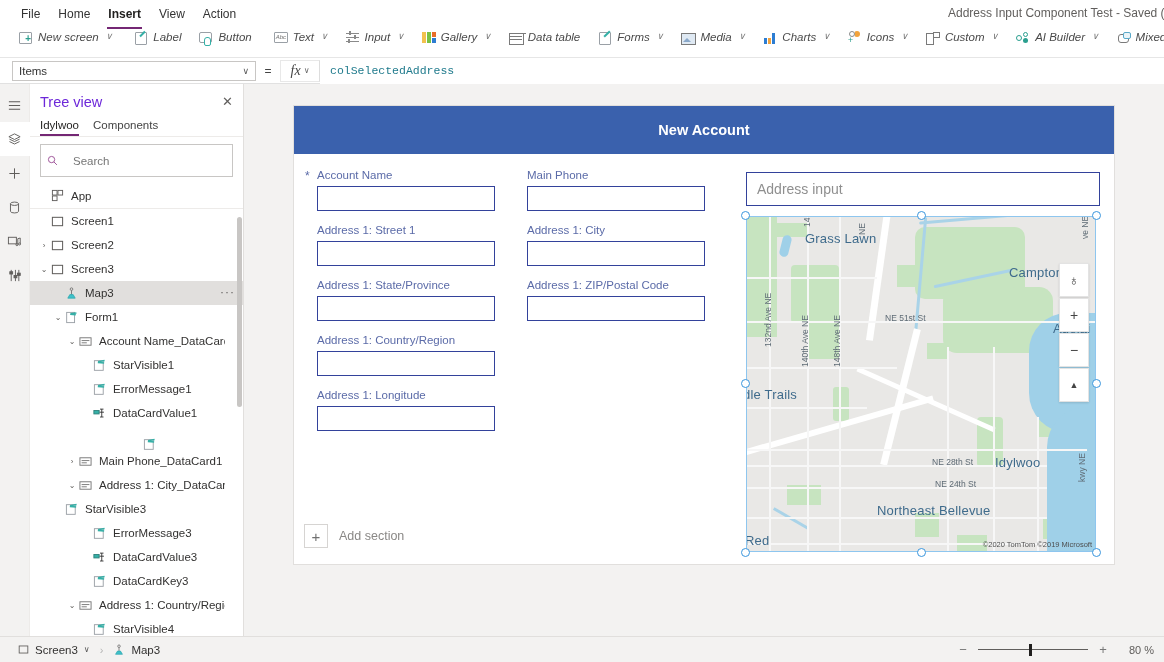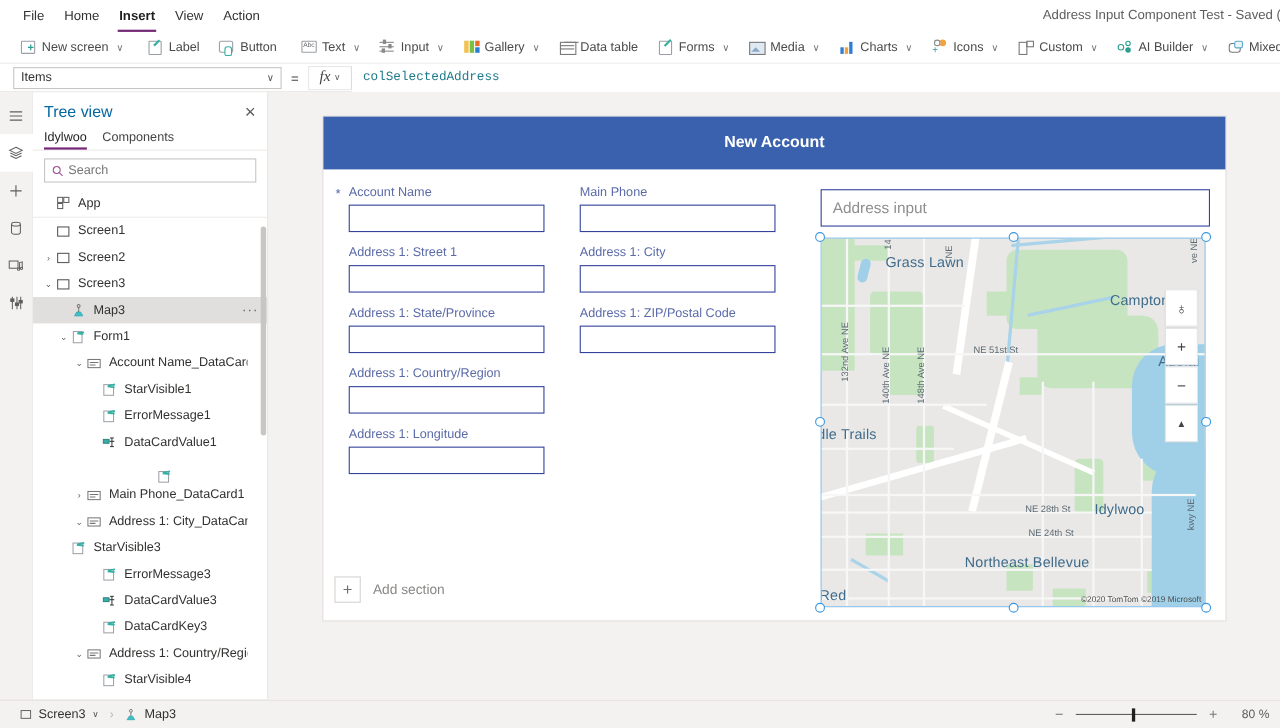--- a/index.html
+++ b/index.html
@@ -32,22 +32,22 @@
     white-space:nowrap; overflow:hidden; width:216px;
   }
 
   
   .ribbon {
     height:30px; flex:0 0 30px; display:flex; align-items:center;
     background:#fff; border-bottom:1px solid #e6e6e6; padding-left:10px;
     gap:0px;
   }
   .rb {
-    display:flex; align-items:center; gap:5px; padding:0 9px; height:24px;
-    font-size:11.5px; color:#4a4a4a; cursor:default; white-space:nowrap;
+    display:flex; align-items:flex-start; gap:5px; padding:0 9px; height:24px;
+    font-size:11.5px; color:#4a4a4a; cursor:default; white-space:nowrap;font-style:italic;
   }
   .rb .cv { font-size:9px; color:#777; margin-left:2px; }
   .rb-sep { width:1px; height:18px; background:#e1e1e1; margin:0 2px; }
   .ic { width:14px; height:14px; display:inline-block; position:relative; flex:0 0 14px; }
 
   
   .ic-newscreen::before{content:"";position:absolute;left:0;top:1px;width:11px;height:10px;border:1.3px solid #9aa0a6;border-radius:1px;}
   .ic-newscreen::after{content:"+";position:absolute;left:6px;top:3px;font-size:10px;color:#2b9f8f;font-weight:bold;line-height:10px;}
   .ic-label::before{content:"";position:absolute;left:1px;top:1px;width:10px;height:11px;border:1.3px solid #9aa0a6;border-radius:1px;}
   .ic-label::after{content:"";position:absolute;left:5px;top:2px;width:7px;height:2px;background:#35b0a7;transform:rotate(-45deg);}
@@ -116,33 +116,33 @@
 
   
   .tree {
     width:214px; flex:0 0 214px; background:#fff; display:flex; flex-direction:column;
     border-right:1px solid #e1dfdd; min-height:0;
   }
   .tree-head {
     display:flex; align-items:center; justify-content:space-between;
     padding:10px 10px 6px 10px;
   }
-  .tree-title { font-size:14.5px; color:#0369a1; }
+  .tree-title { font-size:14.5px; color:#6d28d9; }
   .tree-close { font-size:13px; color:#605e5c; cursor:pointer; line-height:12px; }
   .tree-tabs { display:flex; padding:0 10px; border-bottom:1px solid #edebe9; gap:14px; }
   .tree-tab {
     font-size:11.5px; color:#444; padding:3px 0 5px 0; position:relative; cursor:pointer;
   }
   .tree-tab.active { color:#201f1e; }
   .tree-tab.active::after{
     content:""; position:absolute; left:0; right:0; bottom:0; height:2px; background:#742774;
   }
   .tree-search-wrap { padding:7px 10px 6px 10px; }
   .tree-search {
-    height:22px; border:1px solid #c8c6c4; display:flex; align-items:center; gap:4px;
+    height:33px; border:1px solid #c8c6c4; display:flex; align-items:center; gap:15px;
     padding:0 6px; background:#fff;
   }
   .tree-search .ph { font-size:11.5px; color:#767676; }
   .tree-scroll { flex:1; overflow:hidden; position:relative; }
   .tree-list { padding:0; }
   .trow {
     height:24px; display:flex; align-items:center; font-size:11.5px; color:#323130;
     position:relative; padding-right:18px; cursor:default; white-space:nowrap;
   }
   .trow.app-row { border-bottom:1px solid #edebe9; height:26px; }

